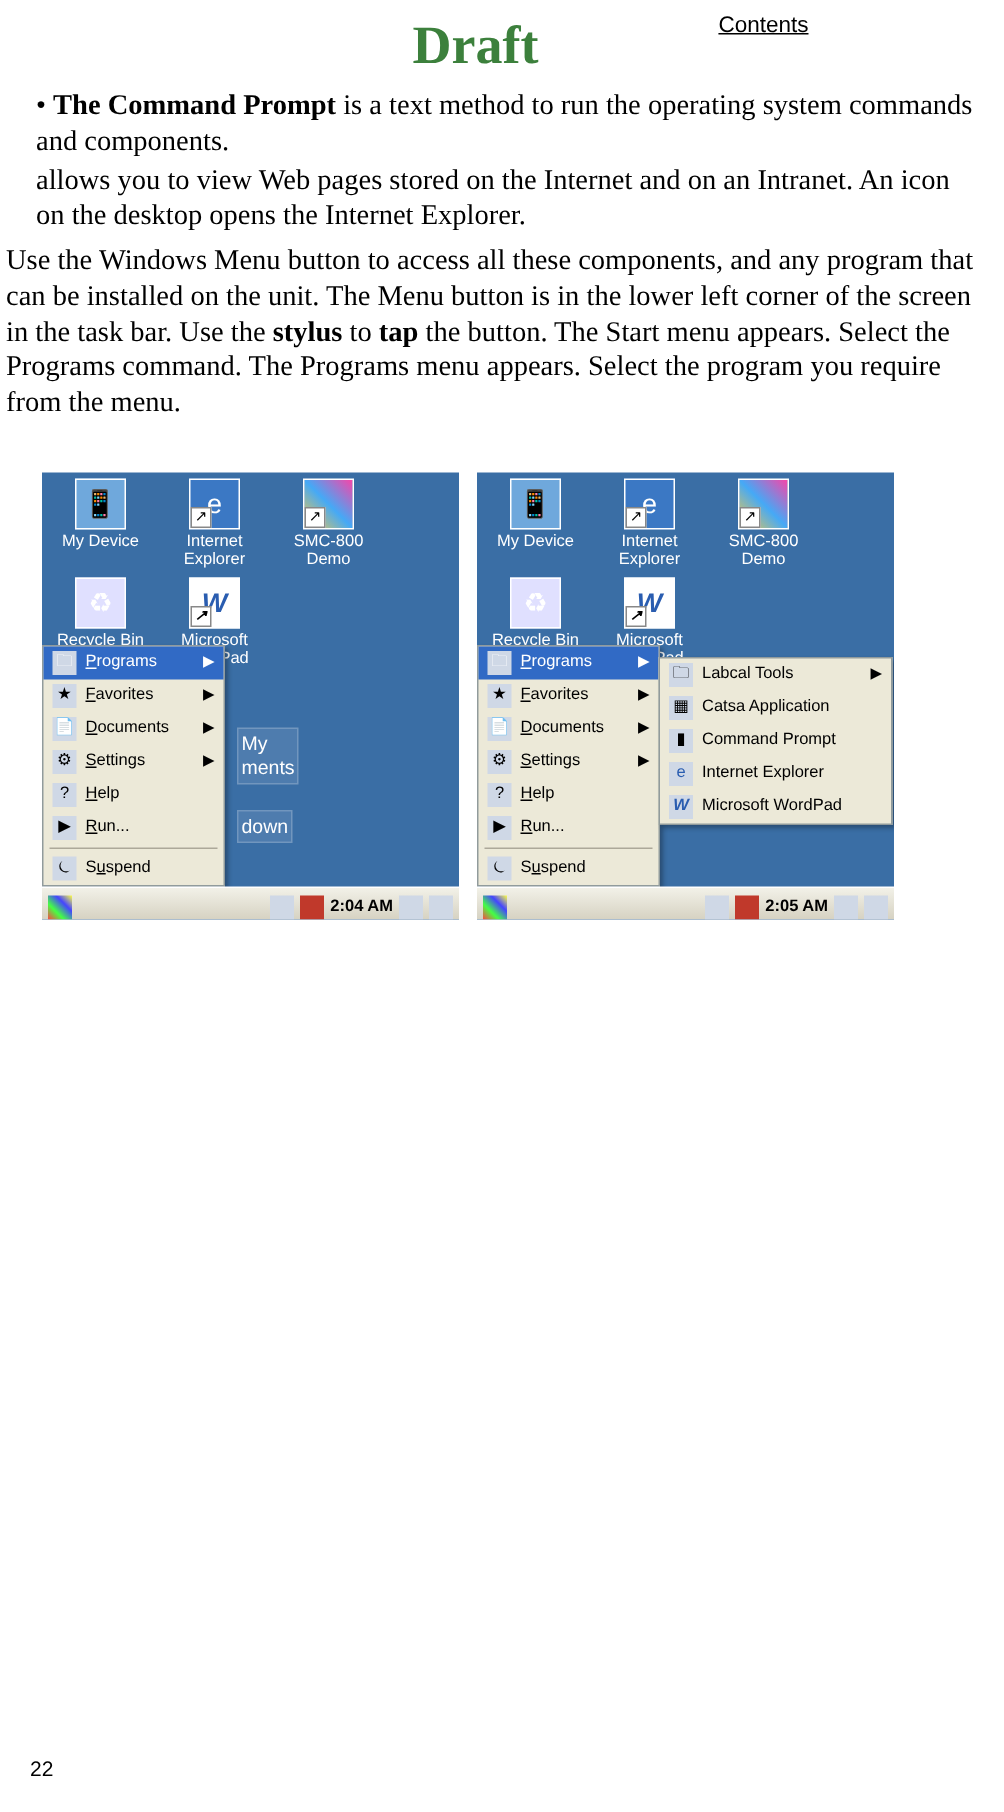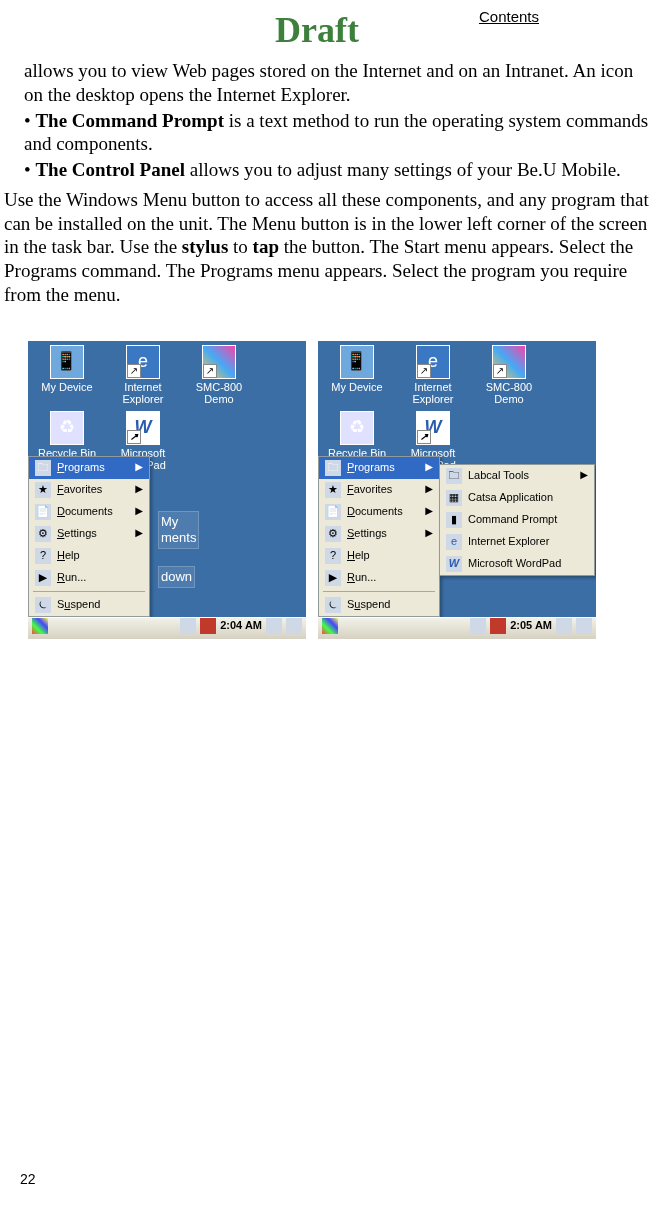--- a/index.html
+++ b/index.html
@@ -91,21 +91,21 @@
     border: 1px solid #919b9c;
     box-shadow: 2px 2px 3px rgba(0,0,0,.3);
     font-size: 11px;
     color: #000;
   }
   .submenu .sm-item { padding: 3px 18px 3px 6px; white-space: nowrap; }
   .taskbar {
     position: absolute; left: 0; right: 0; bottom: 0; height: 22px;
     background: linear-gradient(#f2f1e8,#d6d2c2);
     border-top: 1px solid #fff;
-    display: flex; align-items: flex-start; justify-content: space-between;
+    display: flex; align-items: flex-end; justify-content: space-between;
     padding: 0 4px;
     color: #000;
   }
   .tb-left, .tb-right { display: flex; align-items: center; gap: 4px; font-size: 11px; }
   .tb-ico { width: 16px; height: 16px; background: #cfd8e6; display:inline-block; }
   .tb-time { font-weight: bold; font-family: Arial, sans-serif; font-size: 11px; }
   .bg-extra {
     position: absolute; background: rgba(255,255,255,.1);
     border: 1px solid rgba(255,255,255,.2);
     color: #fff; font-size: 13px; padding: 2px;
@@ -122,27 +122,24 @@
 </style>
 </head>
 <body>
 
 <div class="header-row">
   <span class="draft">Draft</span>
   <span class="contents-link">Contents</span>
 </div>
 
 <div class="body-copy">
-  <p class="para">allows you to view Web pages stored on the Internet and on an Intranet. An icon on the desktop opens the Internet Explorer.</p>
   <p class="para bullet-row">
     <span>•  </span><b>The Command Prompt</b><span> is a text method to run the operating system commands and components.</span>
   </p>
-  <p class="para bullet-row">
-    <span>•  </span><b>The Control Panel</b><span> allows you to adjust many settings of your Be.U Mobile.</span>
-  </p>
+  <p class="para">allows you to view Web pages stored on the Internet and on an Intranet. An icon on the desktop opens the Internet Explorer.</p>
 </div>
 
 <p class="use-para">
   <span>Use the Windows Menu button to access all these components, and any program that can be installed on the unit. The Menu button is in the lower left corner of the screen in the task bar. Use the </span><b>stylus</b><span> to </span><b>tap</b><span> the button. The Start menu appears. Select the Programs command. The Programs menu appears. Select the program you require from the menu.</span>
 </p>
 
 <div class="figures">
 
   <div class="device">
     <div class="desk-icons">

